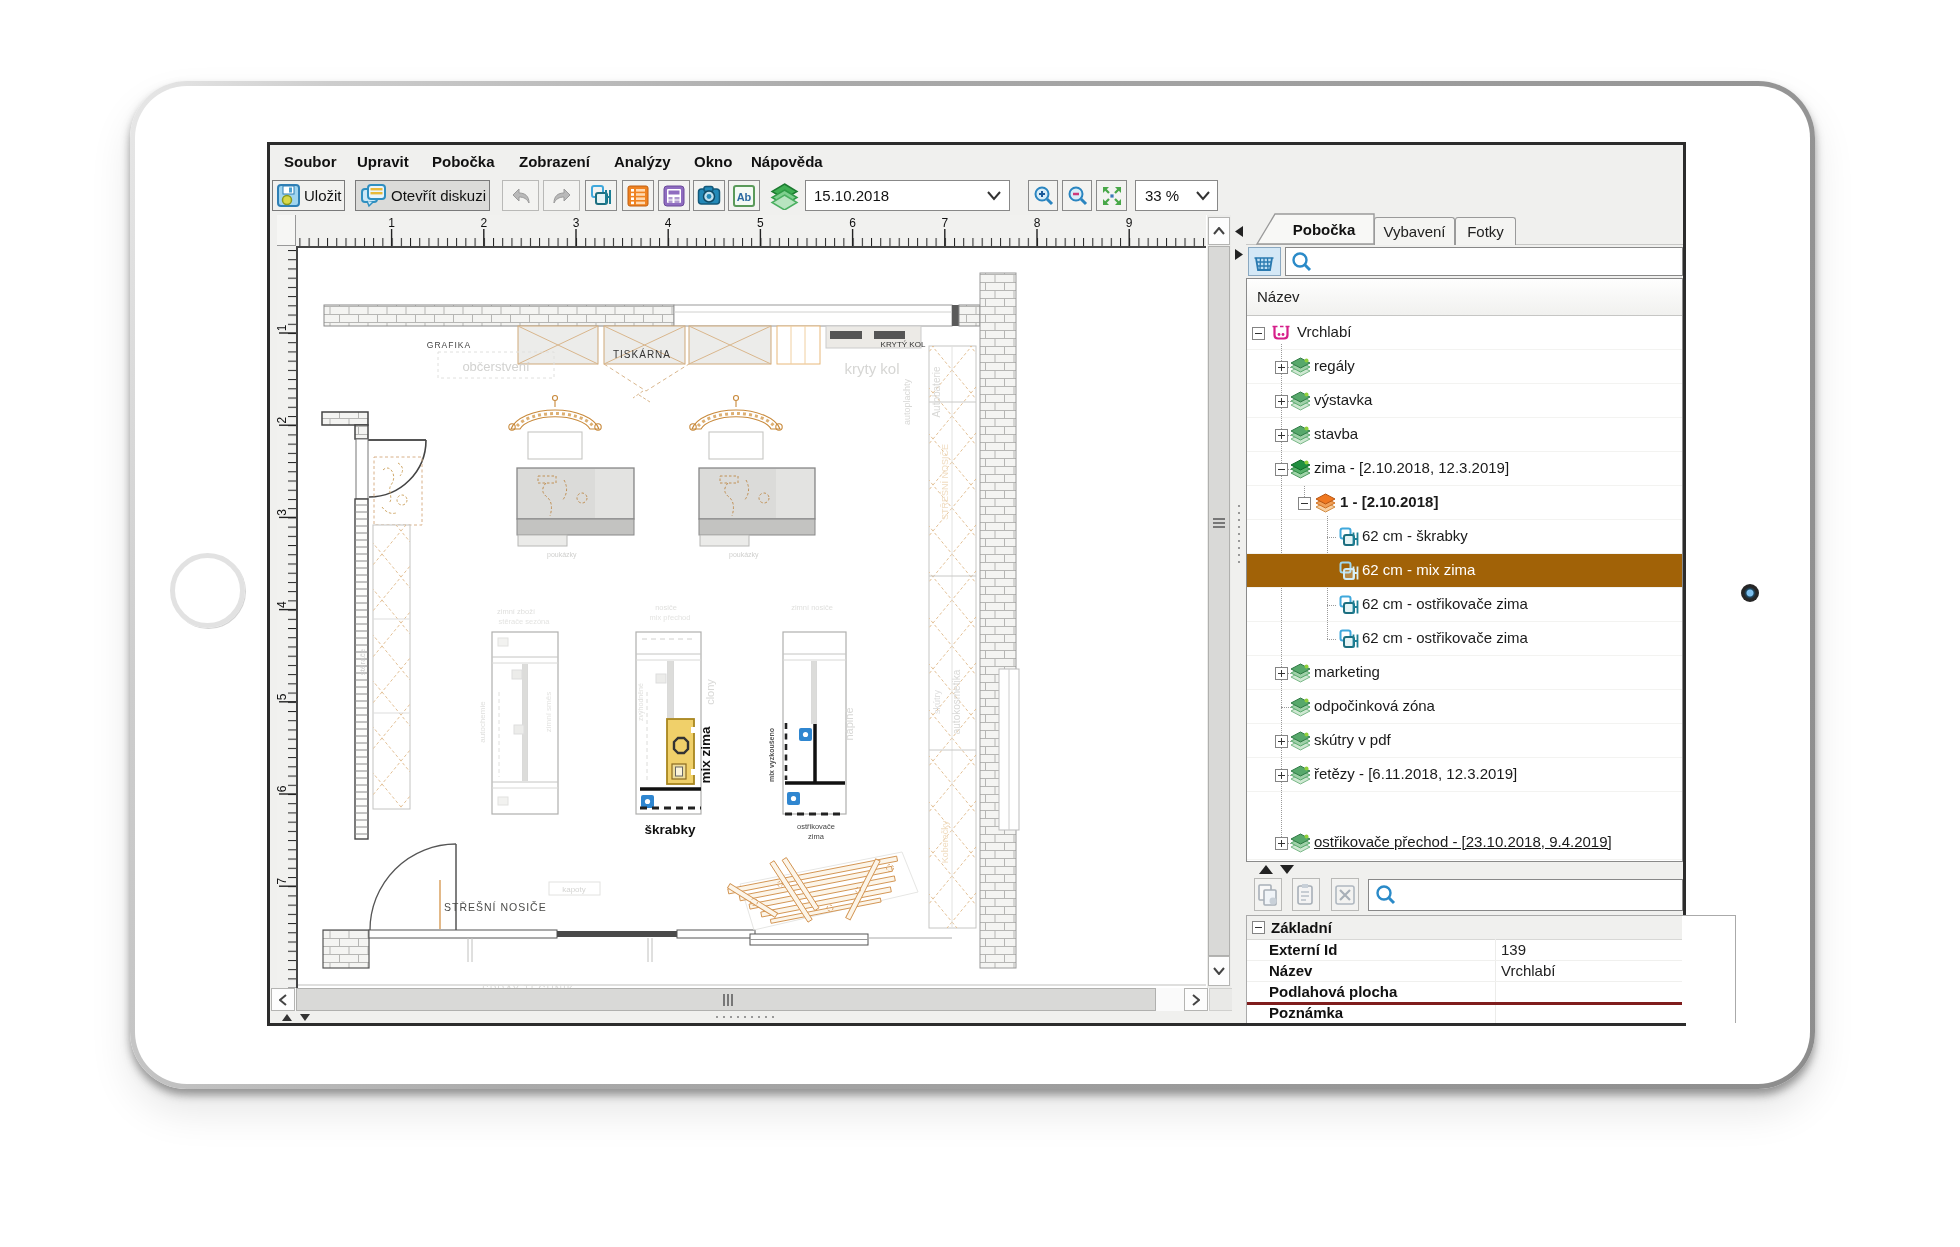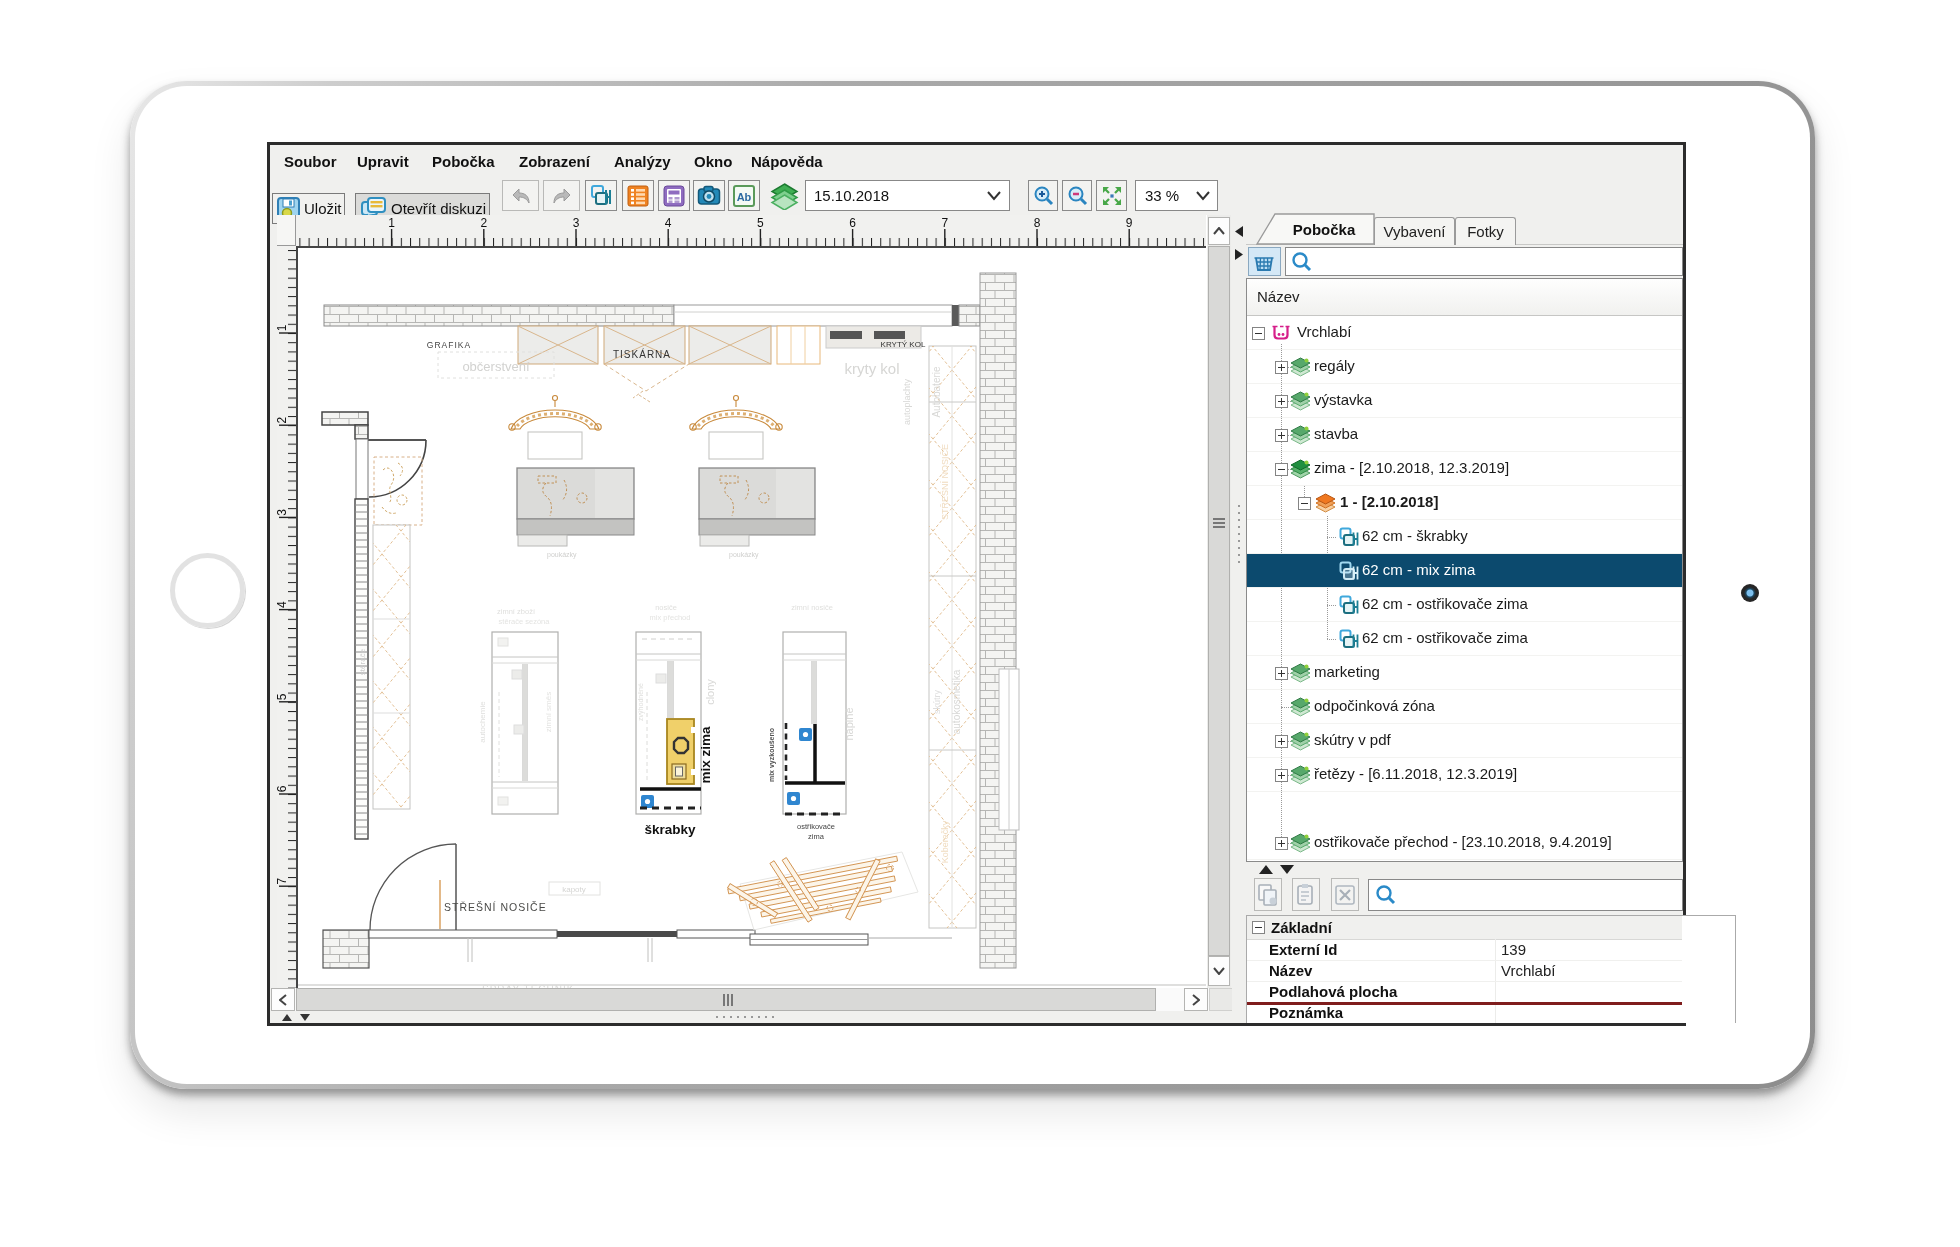--- a/index.html
+++ b/index.html
@@ -12,21 +12,21 @@
     box-shadow:0 6px 9px rgba(95,95,95,.62),0 22px 42px rgba(0,0,0,.10);}
   #screen{position:absolute;left:5px;top:5px;right:5px;bottom:5px;border-radius:52px;background:#fff;}
   #homebtn{position:absolute;left:170px;top:553px;width:65px;height:65px;border-radius:50%;border:5px solid #e2e2e2;box-shadow:1px 1px 0 #d5d5d5;}
   #camdot{position:absolute;left:1741px;top:584px;width:18px;height:18px;border-radius:50%;
     background:radial-gradient(circle at 50% 50%,#7ec0ee 0 3px,#1c4a66 4px,#262626 6px);}
   
   #win{position:absolute;left:267px;top:142px;width:1419px;height:884px;box-sizing:border-box;
     border:3px solid #2c2c2c;background:#f0f0ee;}
   #win .abs{position:absolute;}
   .menu{font-size:15px;color:#111;font-weight:bold;top:0;height:33px;line-height:34px;}
-  .tbtn{box-sizing:border-box;border:1px solid #7a7a7a;background:#f1f1ef;height:31px;top:48px;}
+  .tbtn{box-sizing:border-box;border:1px solid #7a7a7a;background:#f1f1ef;height:31px;top:35px;}
   .tbtn2{box-sizing:border-box;border:1px solid #b9b9b7;background:#f3f3f1;height:31px;top:35px;}
   .btxt{font-size:15px;color:#111;}
   input,.inp{box-sizing:border-box;border:1px solid #888;background:#fff;}
   
   #hruler{left:26px;top:70px;}
   #vruler{left:7px;top:101px;}
   #rcorner{left:7px;top:70px;width:19px;height:31px;background:#f6f6f4;border-right:1px solid #999;border-bottom:1px solid #999;box-sizing:border-box;}
   #canvas{left:26px;top:101px;border-top:2px solid #444;border-left:2px solid #444;background:#fff;}
   
   .sbtn{box-sizing:border-box;border:1px solid #b4b4b2;background:#fdfdfd;color:#555;text-align:center;}
@@ -660,21 +660,21 @@
           </svg>
         <span style="left:93px;font-weight:bold;" class="tt">1 - [2.10.2018]</span>
         </div>
       <div class="trow" style="top:241px;">
           <div class="dot-h" style="left:80px;top:17px;width:9px;"></div>
         <svg class="ticon" style="left:91px;top:7px;" width="21" height="20" viewBox="0 0 21 20">
             <use href="#gondi"></use>
           </svg>
         <span style="left:115px;" class="tt">62 cm - škrabky</span>
         </div>
-      <div class="trow" style="top:275px;background:#0c4a6e;color:#fff;">
+      <div class="trow" style="top:275px;background:#a16207;color:#fff;">
         <svg class="ticon" style="left:91px;top:7px;" width="21" height="20" viewBox="0 0 21 20">
             <use href="#gondisel"></use>
           </svg>
         <span style="left:115px;color:#fff;" class="tt">62 cm - mix zima</span>
         </div>
       <div class="trow" style="top:309px;">
           <div class="dot-h" style="left:80px;top:17px;width:9px;"></div>
         <svg class="ticon" style="left:91px;top:7px;" width="21" height="20" viewBox="0 0 21 20">
             <use href="#gondi"></use>
           </svg>
@@ -729,21 +729,21 @@
         </div>
       <div class="trow" style="top:547px;">
           <div class="dot-h" style="left:34px;top:17px;width:10px;"></div>
           <div class="eb" style="left:28px;top:11px;">
             <i class="h"></i>
             <i class="v"></i>
           </div>
         <svg class="ticon" style="left:43px;top:7px;" width="21" height="20" viewBox="0 0 21 20">
             <use href="#stackl"></use>
           </svg>
-        <span style="left:67px;" class="tt">ostřikovače přechod - [23.10.2018, 9.4.2019]</span>
+        <span style="left:67px;text-decoration:underline;" class="tt">ostřikovače přechod - [23.10.2018, 9.4.2019]</span>
         </div>
 
     </div>
 
     <svg class="abs" style="left:988px;top:719px;" width="44" height="11" viewBox="0 0 44 11">
       <polygon points="1,10 8,1 15,10" fill="#222"></polygon>
         <polygon points="22,1 29,10 36,1" fill="#222"></polygon>
     </svg>
 
     <div class="abs tbtn2" style="left:984px;top:733px;width:28px;height:33px;">

